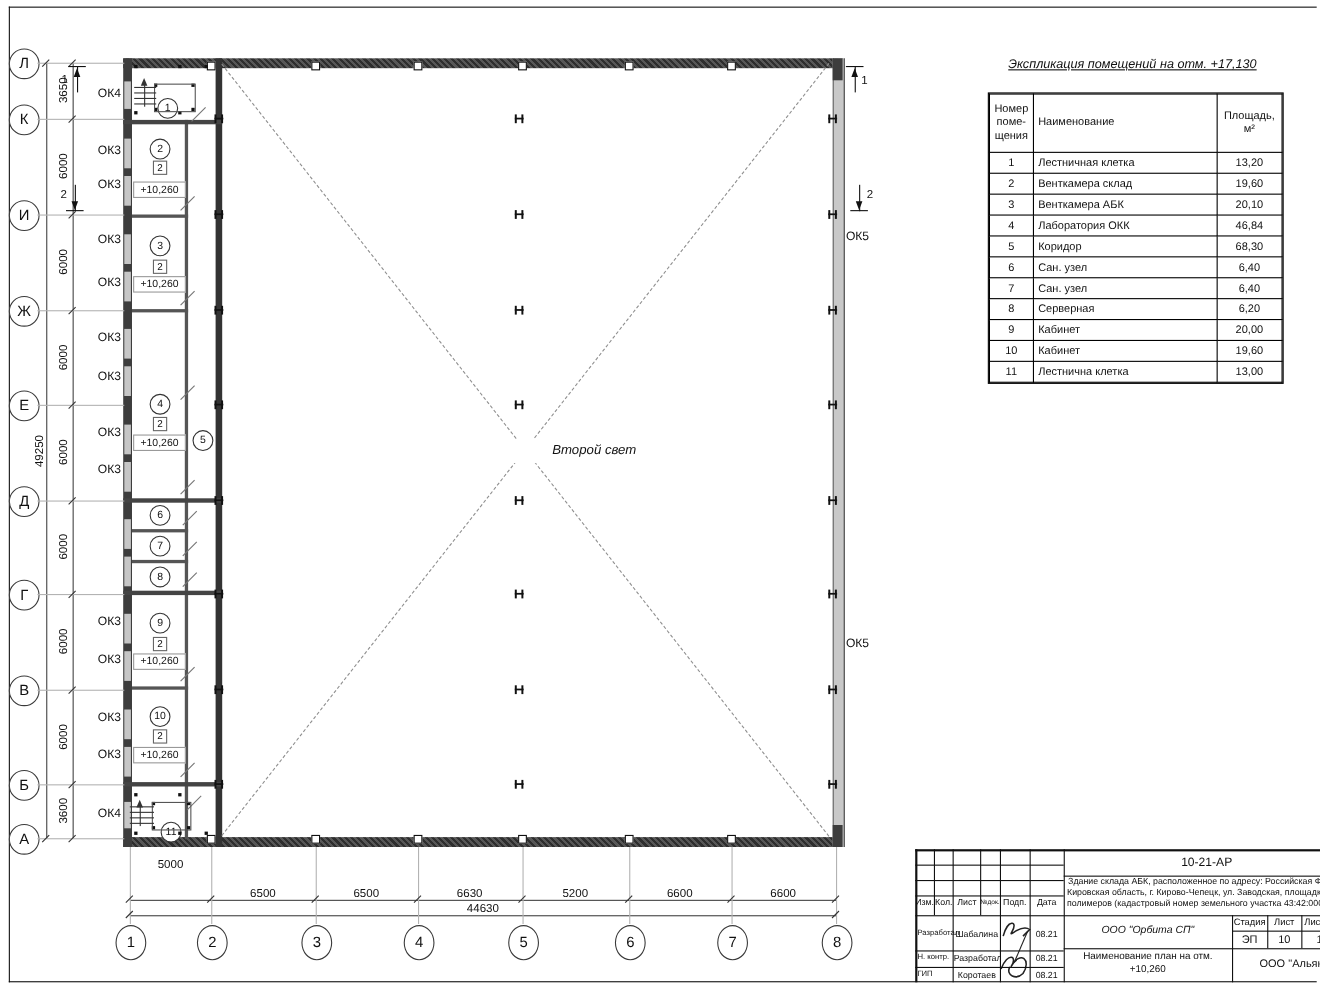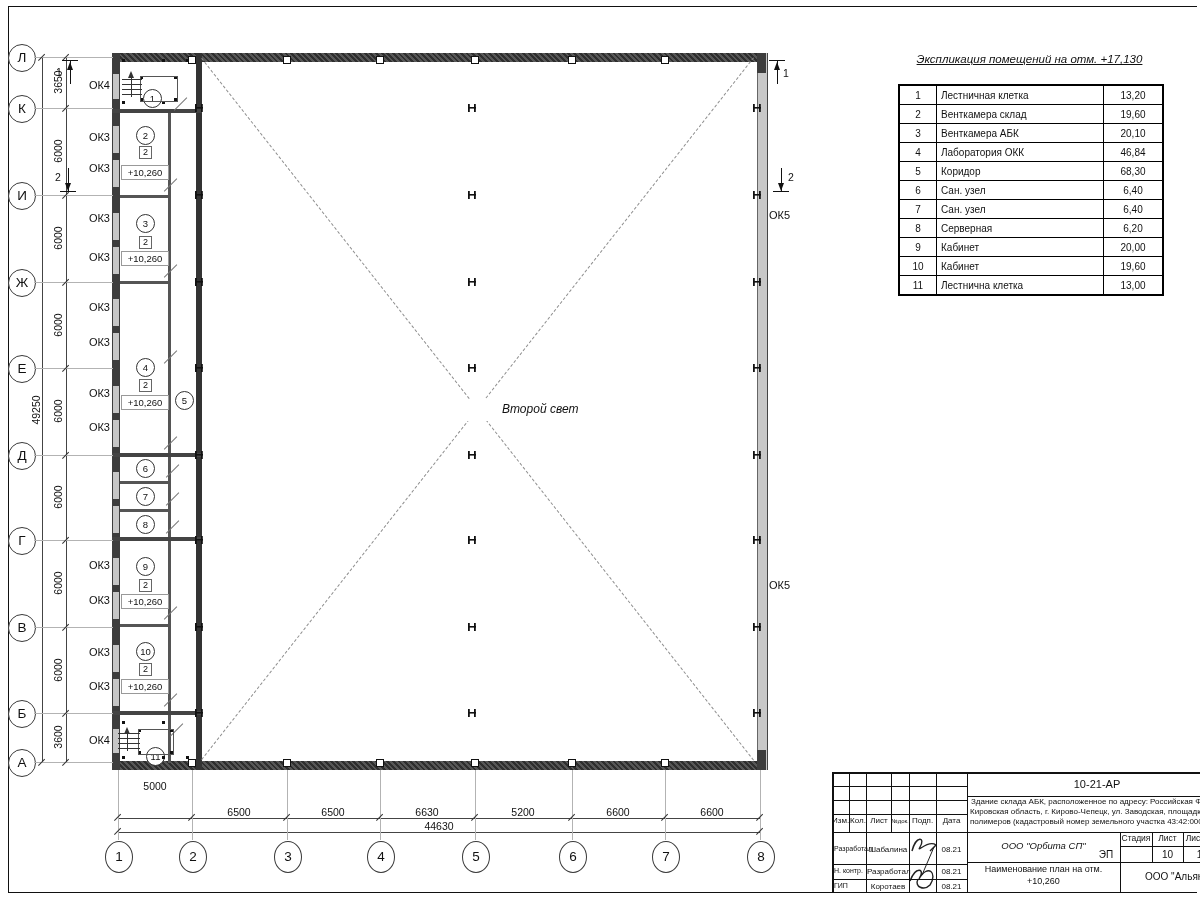--- a/index.html
+++ b/index.html
@@ -157,20 +157,28 @@
   <div class="rl" style="left:121px;top:594px">+10,260</div>
   <div class="rc" style="left:136px;top:642px">10</div>
   <div class="rs" style="left:139px;top:663px">2</div>
   <div class="rl" style="left:121px;top:679px">+10,260</div>
   <div class="rc" style="left:146px;top:747px">11</div>
 
   <div class="t c i u" style="left:898px;top:53px;width:263px;font-size:11.5px">Экспликация помещений на отм. +17,130</div>
   <div id="schedwrap">
     <table id="sched">
       <tbody>
+          <tr>
+        <td class="hd num">Номер
+поме-
+щения</td>
+        <td class="hd nm">Наименование</td>
+        <td class="hd ar">Площадь,
+м²</td>
+      </tr>
       <tr>
             <td class="num">1</td>
             <td class="nm">Лестничная клетка</td>
             <td class="ar">13,20</td>
           </tr>
       <tr>
             <td class="num">2</td>
             <td class="nm">Венткамера склад</td>
             <td class="ar">19,60</td>
           </tr>
@@ -247,21 +255,21 @@
   </svg>
 
   <div class="t c" style="left:967px;top:778px;width:260px;font-size:11px">10-21-АР</div>
   <div class="st" style="left:971px;top:797px">Здание склада АБК, расположенное по адресу: Российская Феде</div>
   <div class="st" style="left:970px;top:807px">Кировская область, г. Кирово-Чепецк, ул. Заводская, площадка з</div>
   <div class="st" style="left:970px;top:817px">полимеров (кадастровый номер земельного участка 43:42:0000</div>
   <div class="t c i" style="left:967px;top:840px;width:153px;font-size:9.5px">ООО "Орбита СП"</div>
   <div class="st" style="left:1120px;top:833px;width:32px;text-align:center;font-size:8.5px">Стадия</div>
   <div class="st" style="left:1152px;top:833px;width:31px;text-align:center;font-size:8.5px">Лист</div>
   <div class="st" style="left:1183px;top:833px;width:33px;text-align:center;font-size:8.5px">Листов</div>
-  <div class="st" style="left:1090px;top:849px;width:32px;text-align:center;font-size:10px">ЭП</div>
+  <div class="st" style="left:1120px;top:849px;width:32px;text-align:center;font-size:10px">ЭП</div>
   <div class="st" style="left:1152px;top:849px;width:31px;text-align:center;font-size:10px">10</div>
   <div class="st" style="left:1183px;top:849px;width:33px;text-align:center;font-size:10px">1</div>
   <div class="t c" style="left:967px;top:864px;width:153px;font-size:9px">Наименование план на отм.</div>
   <div class="t c" style="left:967px;top:876px;width:153px;font-size:9px">+10,260</div>
   <div class="t" style="left:1145px;top:871px;font-size:10px">ООО "Альянс</div>
 
 <div style="position: absolute; left: 34px; top: 57px; width: 79px; height: 1px; background: rgb(179, 179, 179);"></div>
     <div style="position: absolute; left: 65px; top: 53px; width: 1.4px; height: 9px; background: rgb(51, 51, 51); transform: rotate(45deg);"></div>
     <div style="position: absolute; left: 34px; top: 108px; width: 79px; height: 1px; background: rgb(179, 179, 179);"></div>
     <div style="position: absolute; left: 65px; top: 104px; width: 1.4px; height: 9px; background: rgb(51, 51, 51); transform: rotate(45deg);"></div>

